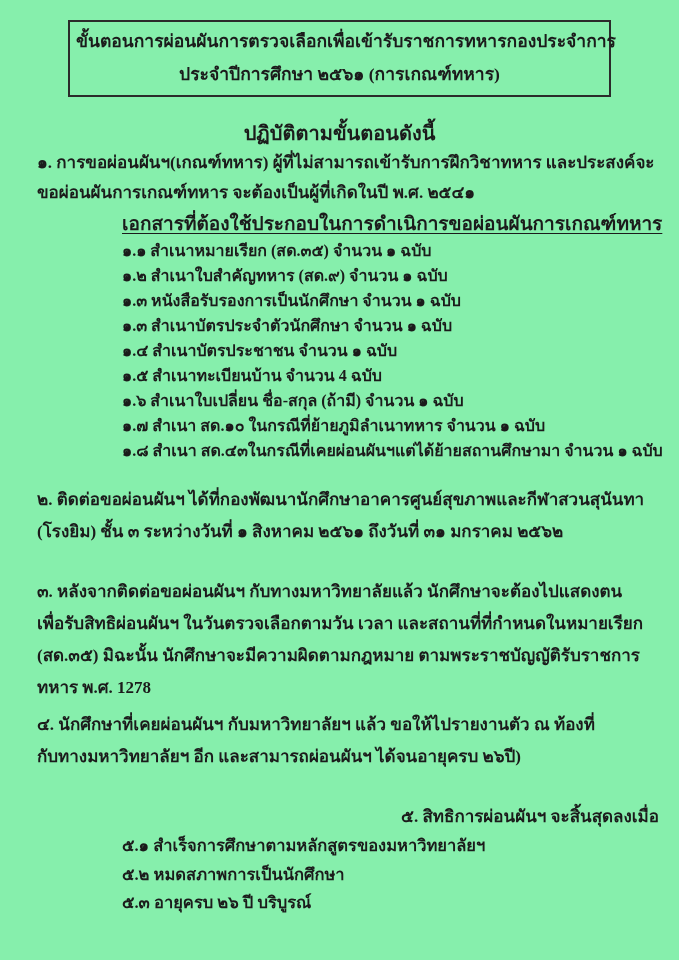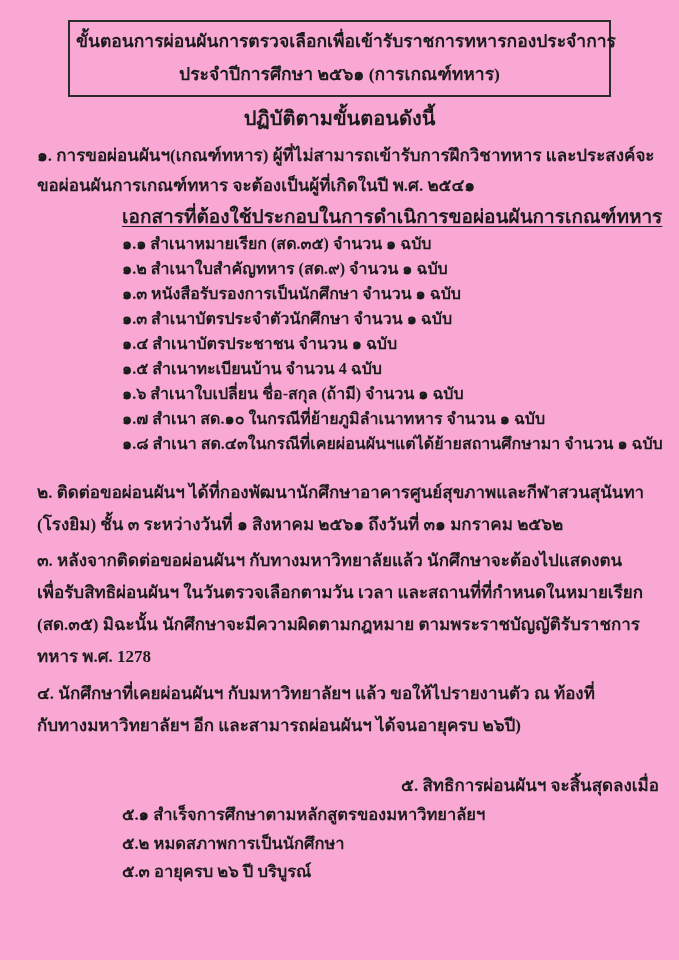--- a/index.html
+++ b/index.html
@@ -2,63 +2,63 @@
 <html lang="th"><head>
 <meta charset="utf-8">
 <style>
   * { margin: 0; padding: 0; box-sizing: border-box; }
   html, body { background: #ffffff; }
   .page {
     position: relative;
     width: 679px;
     height: 960px;
     margin: 0 auto;
-    background: #f9a8d4;
+    background: #86efac;
     overflow: hidden;
     color: #1b1b1b;
     font-family: "Liberation Serif", "DejaVu Serif", serif;
     font-weight: bold;
   }
   .line { white-space: nowrap; }
 
   .title-box {
     margin: 20px 68px 0 68px;
     border: 2px solid #2b2b2b;
     text-align: center;
     font-size: 17.5px;
     line-height: 33px;
     padding: 3px 6px 4px 6px;
   }
 
   .main-heading {
-    margin-top: 6px;
+    margin-top: 21px;
     text-align: center;
     font-size: 20px;
     line-height: 30px;
   }
 
   .content { padding: 0 20px 0 37px; font-size: 17px; }
 
   .para { line-height: 32px; }
-  .para-1 { margin-top: 8px; line-height: 30px; }
+  .para-1 { line-height: 30px; }
 
   .docs-heading {
     margin-top: 2px;
     padding-left: 85px;
     line-height: 28px;
     font-size: 19px;
     text-decoration: underline;
     text-underline-offset: 3px;
   }
 
   .doc-list { padding-left: 85px; font-size: 16px; line-height: 25px; }
   .doc-list .note { padding-left: 18px; }
 
   .para-2 { margin-top: 21px; }
-  .para-3 { margin-top: 4px; }
+  .para-3 { margin-top: 28px; }
   .para-4 { margin-top: 5px; }
 
   .section5-heading { margin-top: 29px; line-height: 30px; text-align: right; }
   .sub-list { padding-left: 85px; font-size: 16.5px; line-height: 28.5px; }
 </style>
 </head>
 <body>
 
 <div class="page">
 

